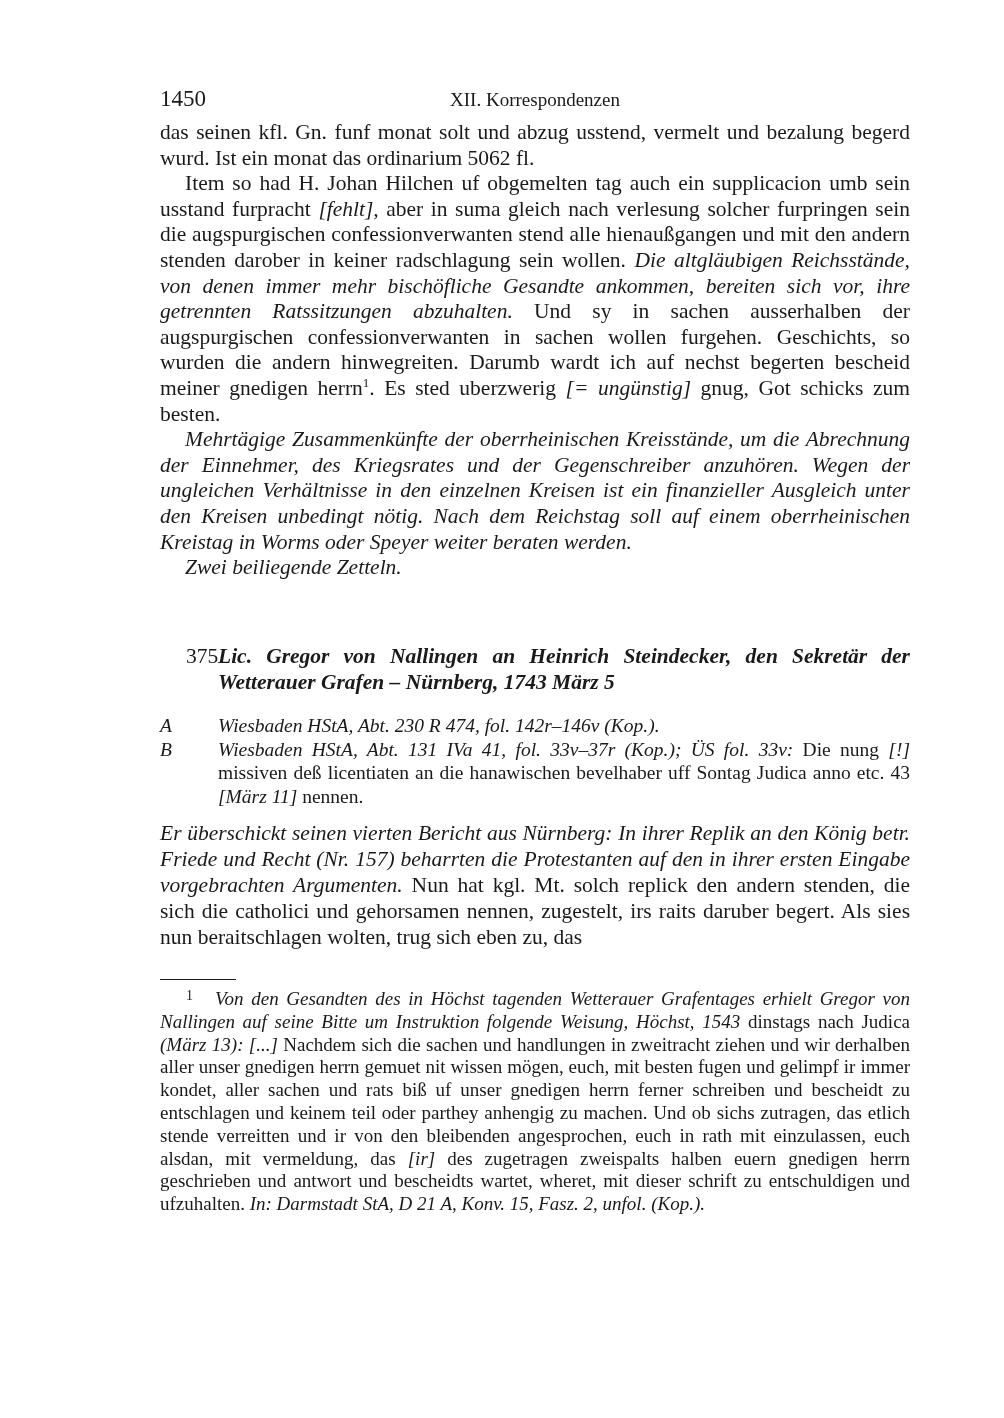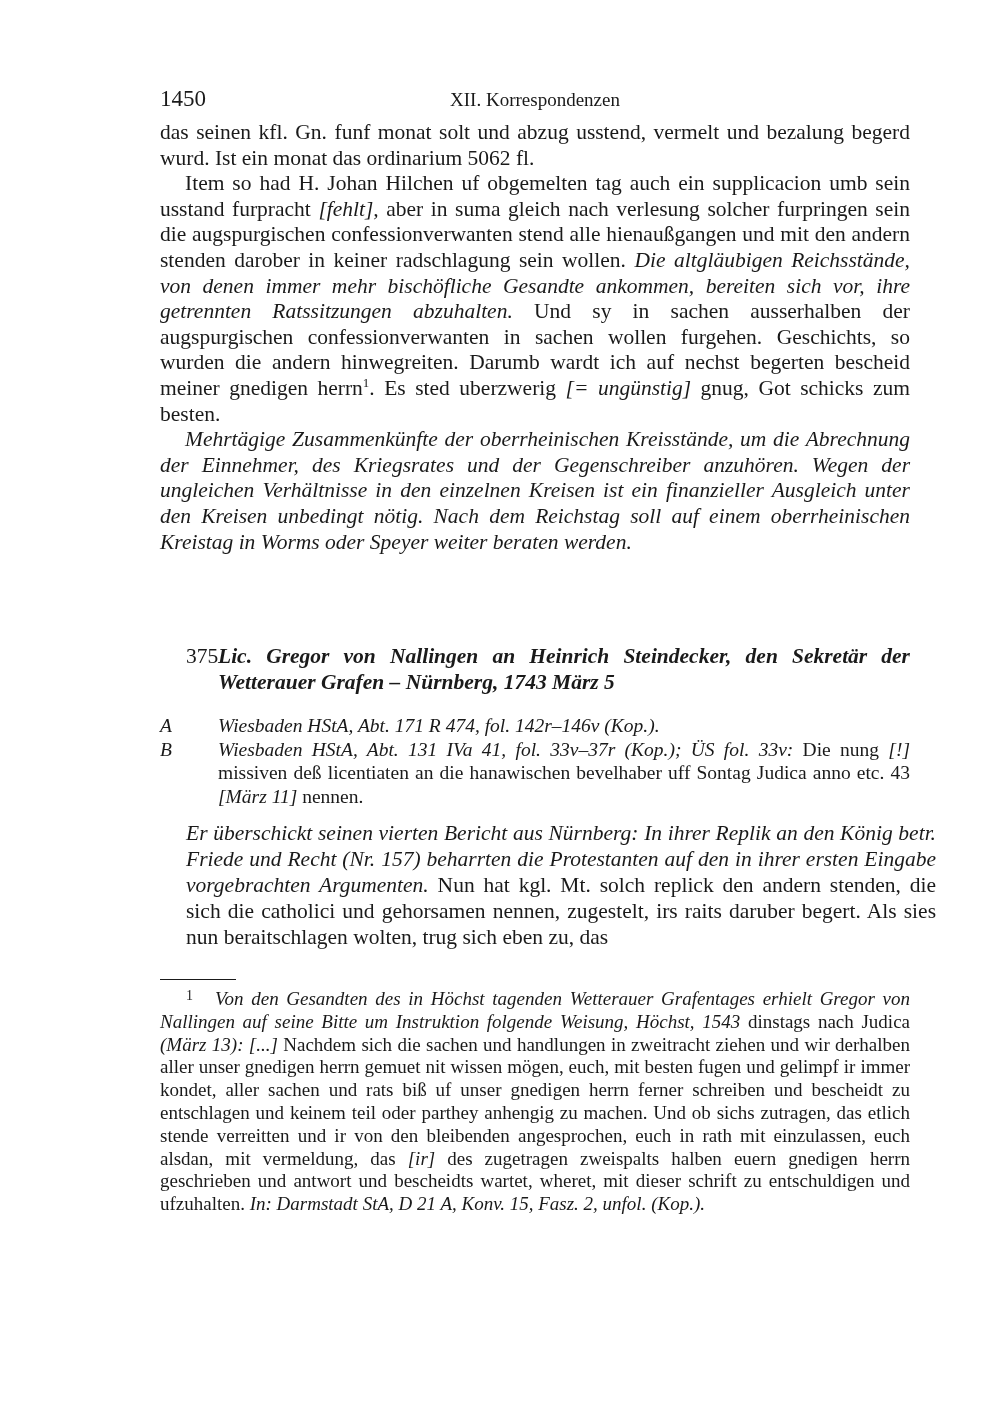--- a/index.html
+++ b/index.html
@@ -16,52 +16,53 @@
   .indent { text-indent: 25px; }
   i, .it { font-style: italic; }
   sup { font-size: 13px; line-height: 0; vertical-align: 8px; }
   .doc-heading { position: absolute; top: 643px; left: 0; width: 750px; font-size: 21.5px; line-height: 26px; }
   .doc-num { position: absolute; left: 0; top: 0; margin-left: 26px; }
   .doc-title { margin-left: 58px; font-style: italic; font-weight: bold; text-align: justify; }
   .sources { position: absolute; top: 714px; left: 0; width: 750px; font-size: 19.5px; line-height: 23.5px; }
   .src-row { display: flex; }
   .src-label { width: 58px; flex: none; font-style: italic; }
   .src-text { flex: 1; text-align: justify; }
-  .regest { position: absolute; top: 820px; left: 0; width: 750px; font-size: 21.5px; line-height: 26px; text-align: justify; margin-left: 26px; }
+  .regest { position: absolute; top: 820px; left: 0; width: 750px; font-size: 21.5px; line-height: 26px; text-align: justify; }
   .regest p { margin: 0; }
   .fn-rule { position: absolute; top: 979px; left: 0; width: 76px; border-top: 1px solid #1a1a1a; }
   .footnote { position: absolute; top: 985px; left: 0; width: 750px; font-size: 19px; line-height: 22.8px; text-align: justify; }
   .footnote p { margin: 0; text-indent: 26px; }
   .fn-mark { font-size: 14px; vertical-align: 5px; margin-right: 22px; }
 </style>
 </head>
 <body>
 
 <div class="page">
 
   <div class="running-head">
     <span class="page-number">1450</span>
     <div class="section-title">XII. Korrespondenzen</div>
   </div>
 
   <div class="body">
     <p>das seinen kfl. Gn. funf monat solt und abzug usstend, vermelt und bezalung begerd wurd. Ist ein monat das ordinarium 5062 fl.</p>
     <p class="indent"><span>Item so had H. Johan Hilchen uf obgemelten tag auch ein supplicacion umb sein usstand furpracht </span><i>[fehlt],</i><span> aber in suma gleich nach verlesung solcher fur­pringen sein die augspurgischen confessionverwanten stend alle hienaußgangen und mit den andern stenden darober in keiner radschlagung sein wollen. </span><i>Die alt­gläubigen Reichsstände, von denen immer mehr bischöfliche Gesandte ankommen, bereiten sich vor, ihre getrennten Ratssitzungen abzuhalten.</i><span> Und sy in sachen aus­serhalben der augspurgischen confessionverwanten in sachen wollen furgehen. Geschichts, so wurden die andern hinwegreiten. Darumb wardt ich auf nechst begerten bescheid meiner gnedigen herrn</span><sup>1</sup><span>. Es sted uberzwerig </span><i>[= ungünstig]</i><span> gnug, Got schicks zum besten.</span></p>
     <p class="indent it">Mehrtägige Zusammenkünfte der oberrheinischen Kreisstände, um die Abrech­nung der Einnehmer, des Kriegsrates und der Gegenschreiber anzuhören. Wegen der ungleichen Verhältnisse in den einzelnen Kreisen ist ein finanzieller Ausgleich unter den Kreisen unbedingt nötig. Nach dem Reichstag soll auf einem oberrheinischen Kreistag in Worms oder Speyer weiter beraten werden.</p>
+    <p class="indent it">Zwei beiliegende Zetteln.</p>
   </div>
 
   <div class="doc-heading">
     <span class="doc-num">375</span>
     <div class="doc-title">Lic. Gregor von Nallingen an Heinrich Steindecker, den Sekretär der Wetterauer Grafen – Nürnberg, 1743 März 5</div>
   </div>
 
   <div class="sources">
     <div class="src-row">
       <span class="src-label">A</span>
-      <span class="src-text it">Wiesbaden HStA, Abt. 171 R 474, fol. 142r–146v (Kop.).</span>
+      <span class="src-text it">Wiesbaden HStA, Abt. 230 R 474, fol. 142r–146v (Kop.).</span>
     </div>
     <div class="src-row">
       <span class="src-label">B</span>
       <span class="src-text"><i>Wiesbaden HStA, Abt. 131 IVa 41, fol. 33v–37r (Kop.); ÜS fol. 33v:</i><span> Die nung </span><i>[!]</i><span> missiven deß licentiaten an die hanawischen bevelhaber uff Sontag Judica anno etc. 43 </span><i>[März 11]</i><span> nennen.</span></span>
     </div>
   </div>
 
   <div class="regest">
     <p><i>Er überschickt seinen vierten Bericht aus Nürnberg: In ihrer Replik an den König betr. Friede und Recht (Nr. 157) beharrten die Protestanten auf den in ihrer ersten Eingabe vorgebrachten Argumenten.</i><span> Nun hat kgl. Mt. solch replick den andern stenden, die sich die catholici und gehorsamen nennen, zugestelt, irs raits daruber begert. Als sies nun beraitschlagen wolten, trug sich eben zu, das</span></p>
   </div>

